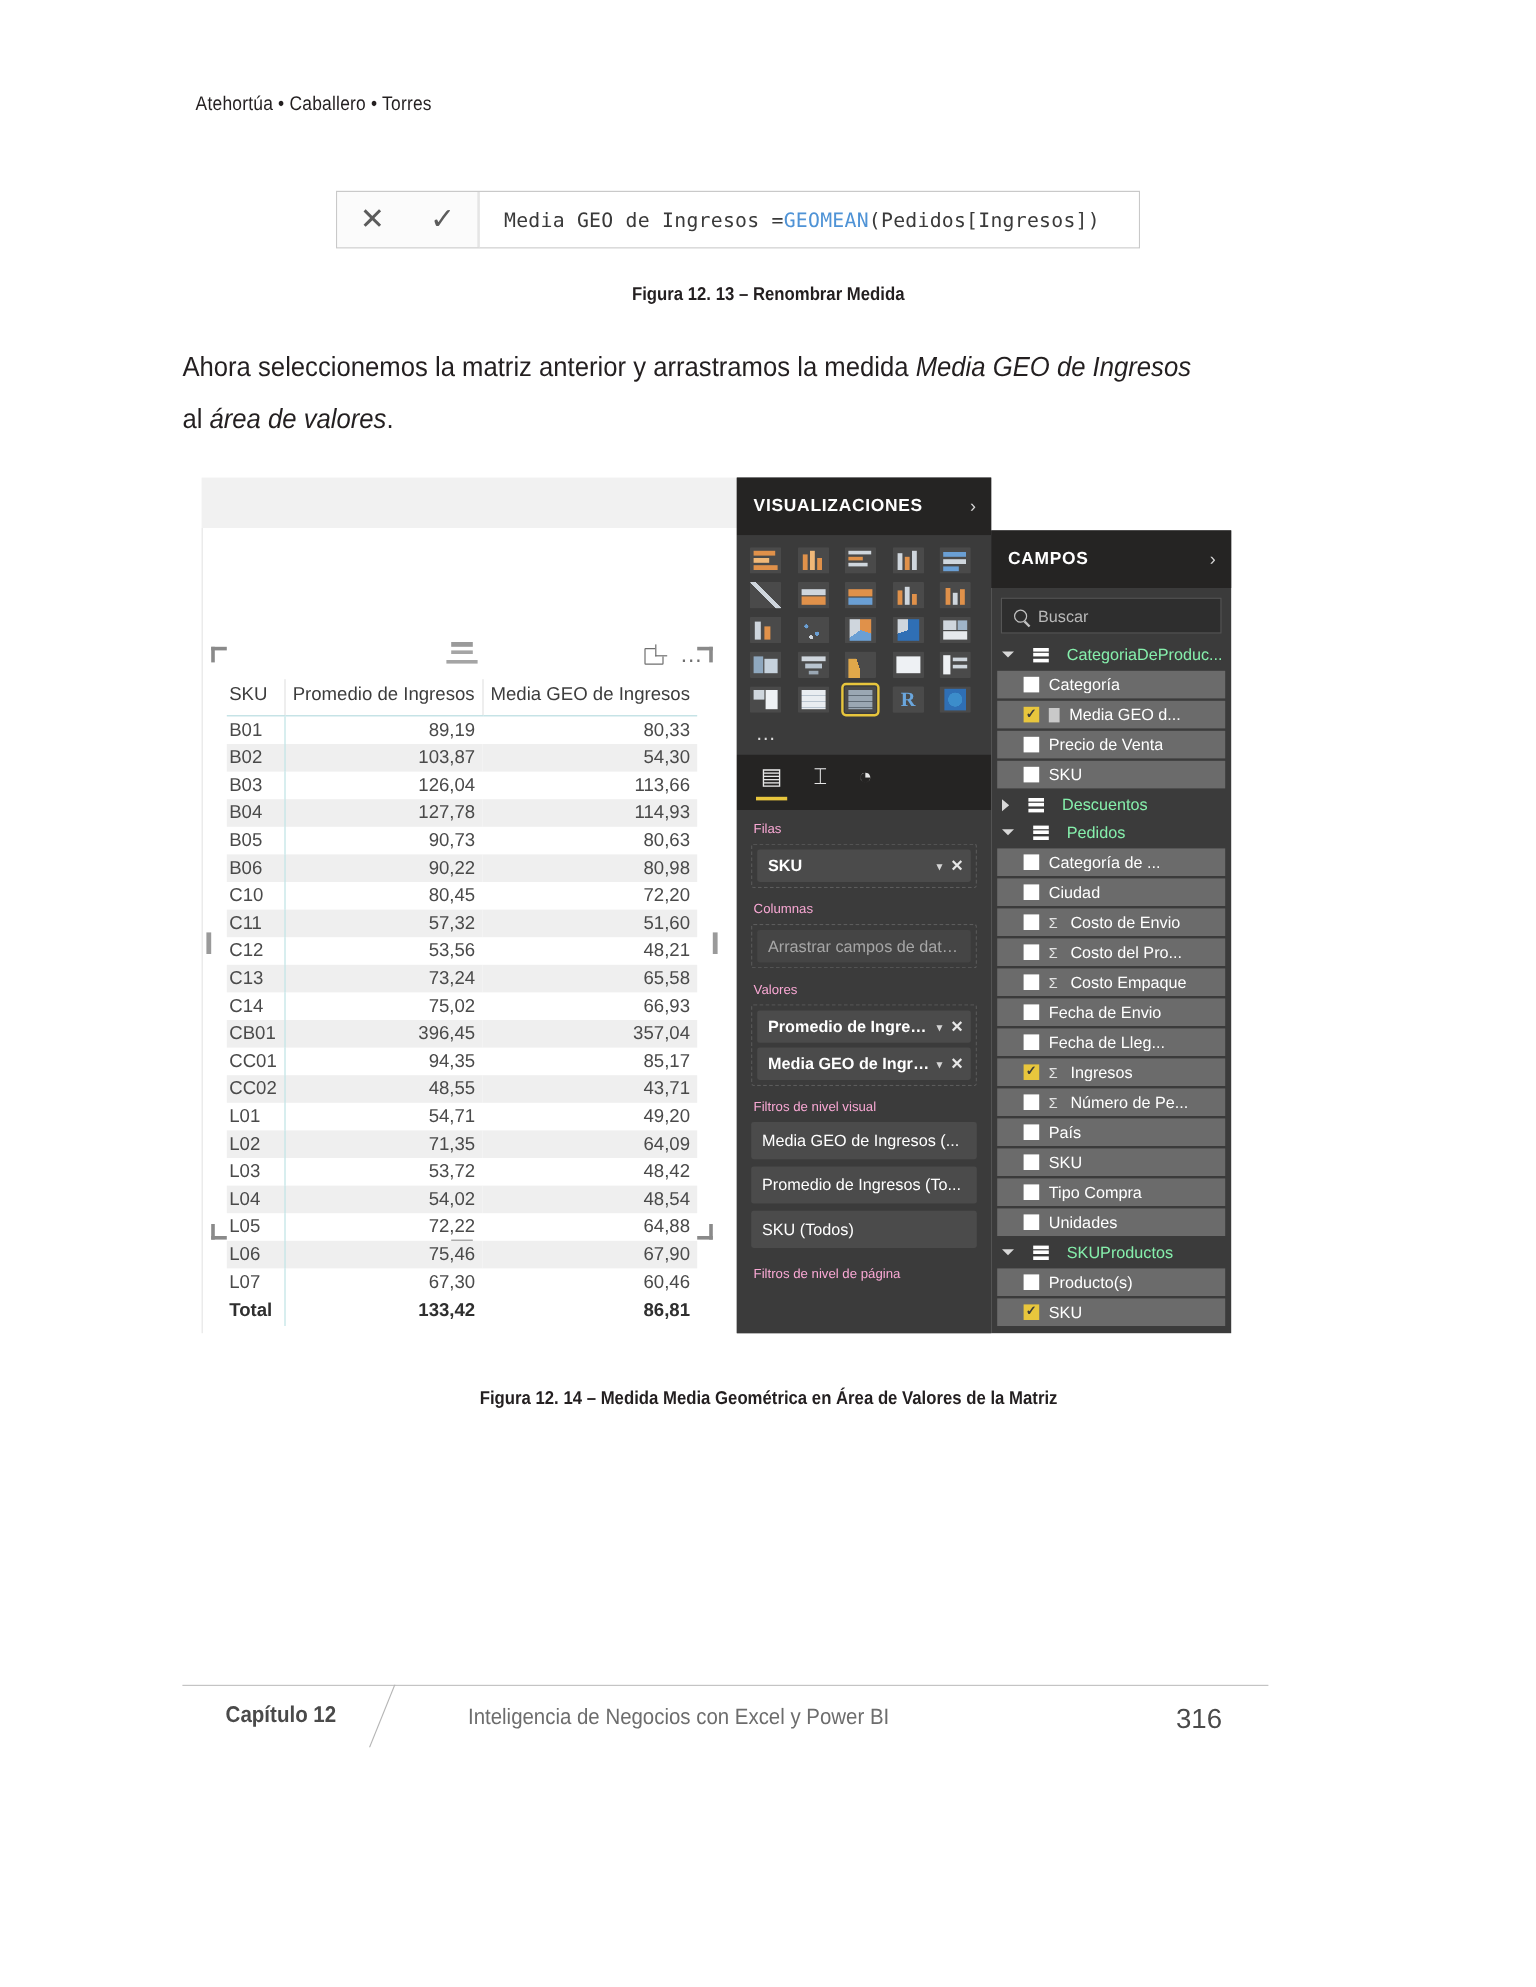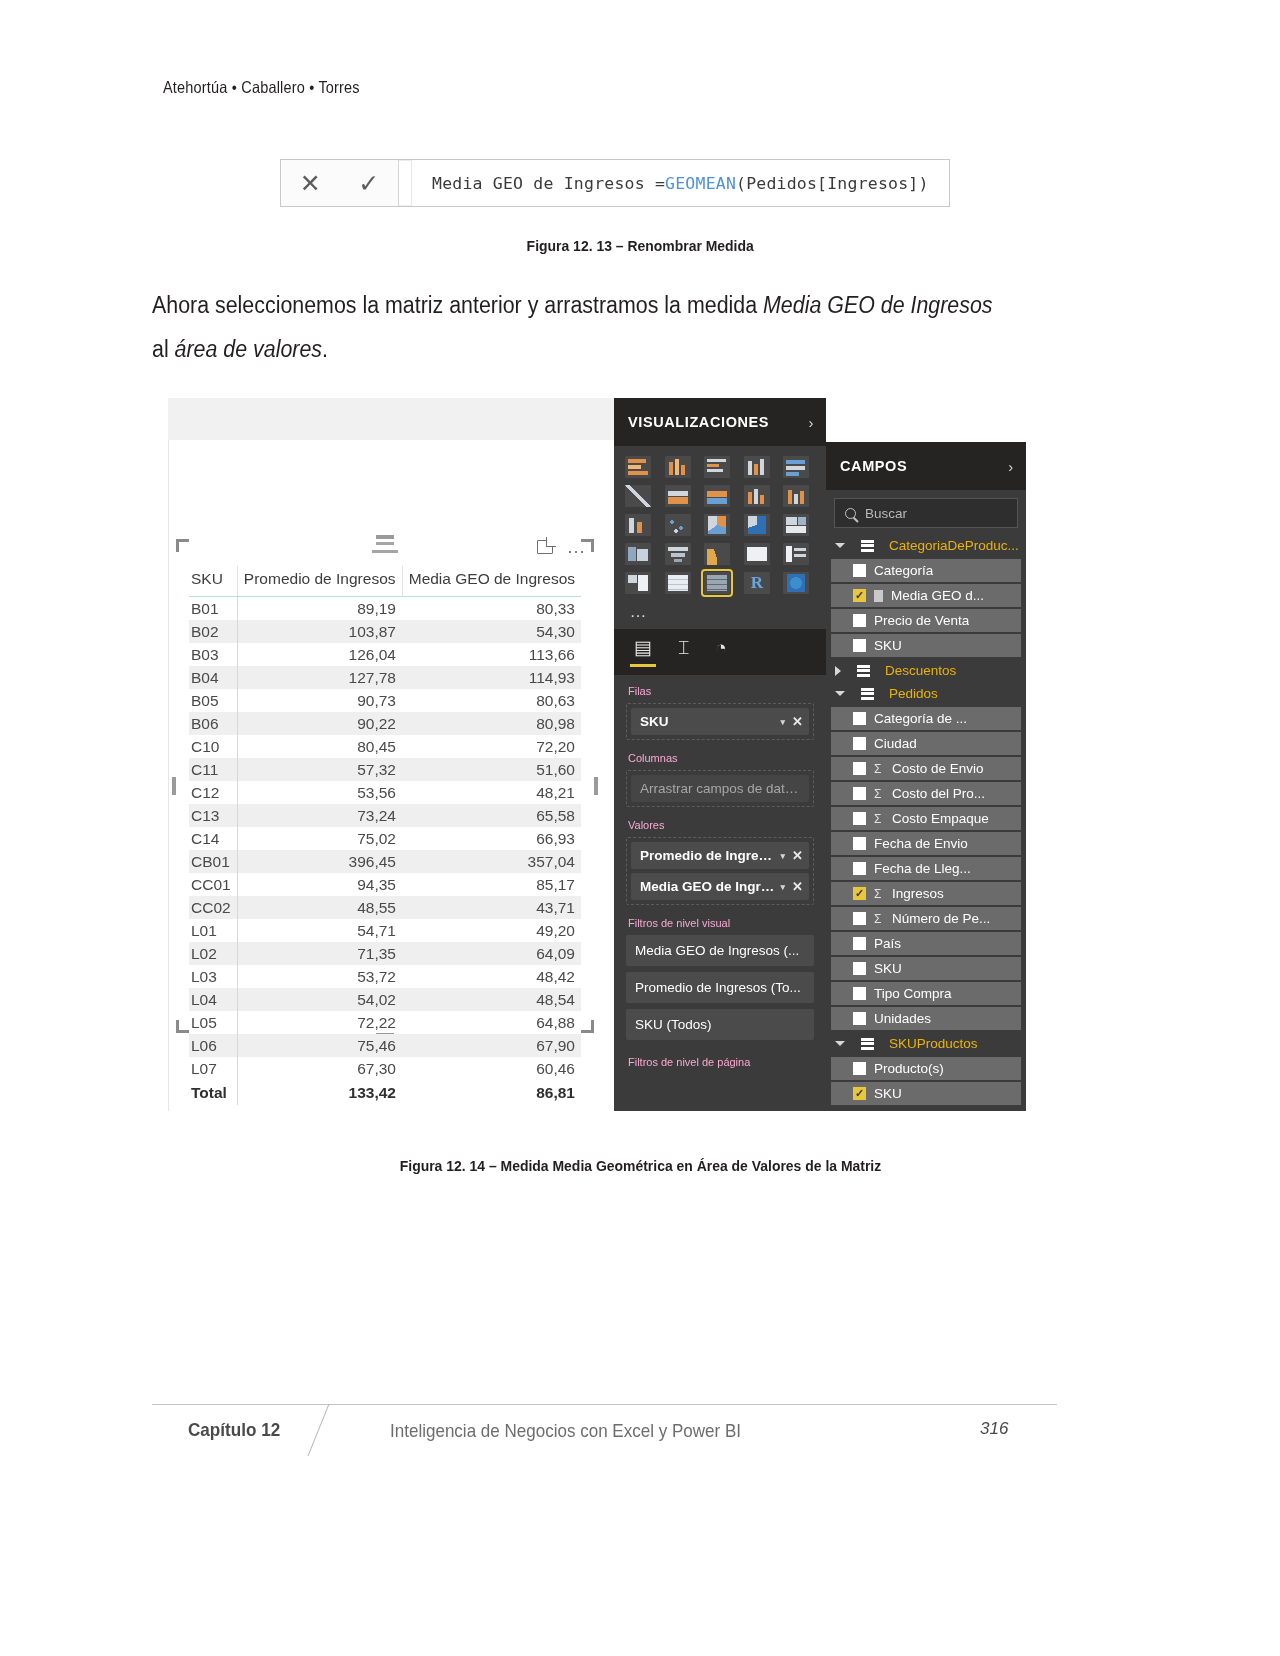--- a/index.html
+++ b/index.html
@@ -33,21 +33,21 @@
   }
   .formula-btns{
     width:118px; display:flex; align-items:center; justify-content:space-around;
     background:#fbfbfb; border-right:1px solid #d6d6d6;
   }
   .fb-ico{ font-size:25px; color:#5c5c5c; line-height:1; font-weight:300; cursor:default;}
   .formula-field{
     flex:1; background:#ffffff; border-left:1px solid #e8e8e8;
     display:flex; align-items:center; padding-left:20px;
     font-family:"DejaVu Sans Mono","Liberation Mono",monospace;
-    font-size:16.5px; color:#3a3a3a; letter-spacing:.2px; white-space:nowrap;margin-left:12px;
+    font-size:16.5px; color:#3a3a3a; letter-spacing:.2px; white-space:nowrap;
   }
   .fn-kw{ color:#4f93d6; }
 
   .fig-caption{
     position:absolute; left:0; width:100%;
     text-align:center;
     font-family:"Liberation Sans Narrow","Liberation Sans",sans-serif;
     font-weight:bold; font-size:15.5px; color:#231f20;
   }
   .fig-caption span{ display:inline-block; transform:scaleX(.9); }
@@ -261,21 +261,21 @@
     position:relative; flex:0 0 auto;
   }
   .mag:after{
     content:""; position:absolute; right:-4px; bottom:-3px;
     width:6px; height:1.6px; background:#c3c3c3; transform:rotate(45deg);
   }
   .fields-list{ flex:1; overflow:hidden; padding:2px 1px 0 1px; }
   .tbl-row{
     display:flex; align-items:center; gap:15px;
     padding:4px 6px 4px 8px;
-    color:#eab308; font-size:13.5px;
+    color:#86efac; font-size:13.5px;
   }
   .tri{
     width:0;height:0;border-left:5px solid transparent;border-right:5px solid transparent;
     border-top:5px solid #d8d8d8; margin-right:1px;
   }
   .tri.right{
     border-top:5px solid transparent;border-bottom:5px solid transparent;
     border-left:6px solid #d8d8d8; border-right:none;
   }
   .gridico{
@@ -319,21 +319,21 @@
   }
   .foot-title{
     position:absolute; left:390px; top:1420px;
     font-family:"Liberation Sans Narrow","Liberation Sans",sans-serif;
     font-size:18.5px; color:#6d6d6d;
     transform:scaleX(.92); transform-origin:left center;
   }
   .foot-page{
     position:absolute; left:980px; top:1419px;
     font-family:"Liberation Sans Narrow","Liberation Sans",sans-serif;
-    font-size:17px; color:#4a4a4a;font-style:italic;
+    font-size:23px; color:#4a4a4a;
   }
 </style>
 </head>
 <body>
 
 <div class="running-head">Atehortúa • Caballero • Torres</div>
 
 <div class="formula-wrap">
   <div class="formula-btns">
     <span class="fb-ico">✕</span>

